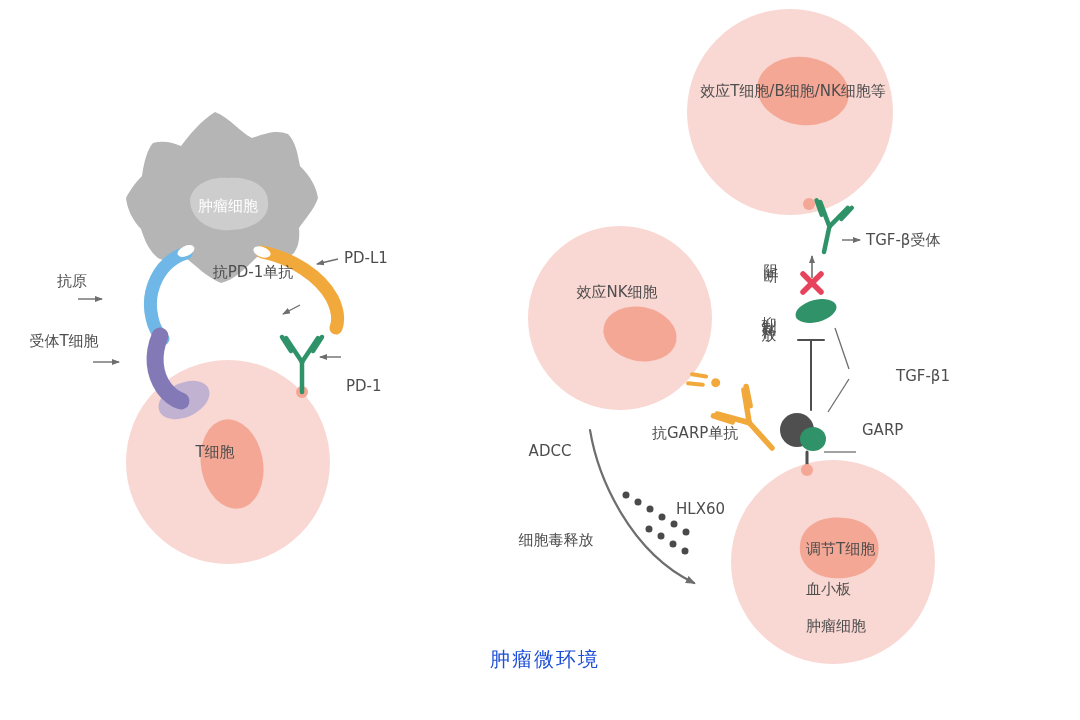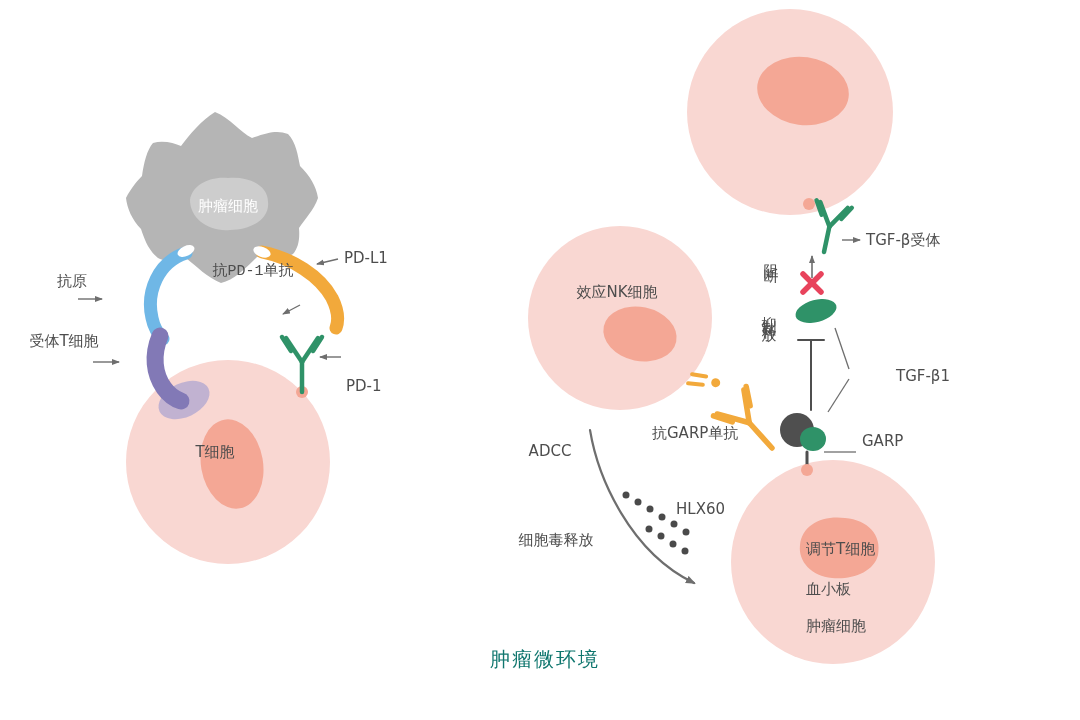--- a/index.html
+++ b/index.html
@@ -9,21 +9,21 @@
     font-family:"DejaVu Sans","Liberation Sans",sans-serif;
   }
   svg.layer { position:absolute; left:0; top:0; }
 
   .lbl { position:absolute; color:var(--text,#4d4d4d); font-size:15px;
          white-space:nowrap; line-height:1.2; }
   .lbl.center { transform:translate(-50%,-50%); }
   .lbl.white { color:#ffffff; }
   .lbl.vertical { writing-mode:vertical-rl; text-orientation:upright;
                   letter-spacing:4px; white-space:normal; }
-  .lbl.big { font-size:20px; color:#0f766e; letter-spacing:2px; }
+  .lbl.big { font-size:20px; color:#1d4ed8; letter-spacing:2px; }
 
   
   .f-pink   { fill:var(--cell-pink,#f9d7d2); }
   .f-nuc    { fill:var(--nucleus-salmon,#f4a795); }
   .f-gray   { fill:var(--tumor-gray,#b5b5b5); }
   .f-grayn  { fill:var(--tumor-nucleus-gray,#cdcdcd); }
   .f-white  { fill:#ffffff; }
   .f-green  { fill:var(--antibody-green,#2f9268); }
   .f-orange { fill:var(--antibody-orange,#f2a93b); }
   .f-dark   { fill:var(--garp-dark,#4f4f4f); }
@@ -160,34 +160,35 @@
       <circle cx="686" cy="532" r="3.5"></circle>
       <circle cx="649" cy="529" r="3.5"></circle>
       <circle cx="661" cy="536" r="3.5"></circle>
       <circle cx="673" cy="544" r="3.5"></circle>
       <circle cx="685" cy="551" r="3.5"></circle>
     </g>
   </svg>
 
   <div class="lbl center white" style="left:228px; top:206px;">肿瘤细胞</div>
   <div class="lbl" style="left:344px; top:249px;">PD-L1</div>
-  <div class="lbl center" style="left:253px; top:272px;font-family:Liberation Mono, monospace;">抗PD-1单抗</div>
+  <div class="lbl center" style="left:253px; top:272px;">抗PD-1单抗</div>
   <div class="lbl center" style="left:72px; top:281px;">抗原</div>
   <div class="lbl center" style="left:64px; top:341px;">受体T细胞</div>
   <div class="lbl" style="left:346px; top:348px;margin-top:29px;">PD-1</div>
   <div class="lbl center" style="left:215px; top:452px;">T细胞</div>
 
+  <div class="lbl center" style="left:793px; top:91px;">效应T细胞/B细胞/NK细胞等</div>
   <div class="lbl" style="left:866px; top:231px;">TGF-β受体</div>
   <div class="lbl vertical" style="left:762px; top:252px;">阻断</div>
   <div class="lbl vertical" style="left:760px; top:304px;">抑制释放</div>
   <div class="lbl" style="left:880px; top:367px;margin-left:16px;">TGF-β1</div>
   <div class="lbl center" style="left:617px; top:292px;">效应NK细胞</div>
   <div class="lbl" style="left:652px; top:424px;">抗GARP单抗</div>
   <div class="lbl" style="left:676px; top:452px;margin-top:48px;">HLX60</div>
   <div class="lbl center" style="left:550px; top:451px;">ADCC</div>
-  <div class="lbl" style="left:862px; top:432px;">GARP</div>
+  <div class="lbl" style="left:862px; top:421px;">GARP</div>
   <div class="lbl center" style="left:556px; top:540px;">细胞毒释放</div>
   <div class="lbl" style="left:806px; top:540px;">调节T细胞</div>
   <div class="lbl" style="left:806px; top:580px;">血小板</div>
   <div class="lbl" style="left:806px; top:617px;">肿瘤细胞</div>
 
   <div class="lbl big center" style="left:545px; top:659px;">肿瘤微环境</div>
 </div>
 
 </body></html>

